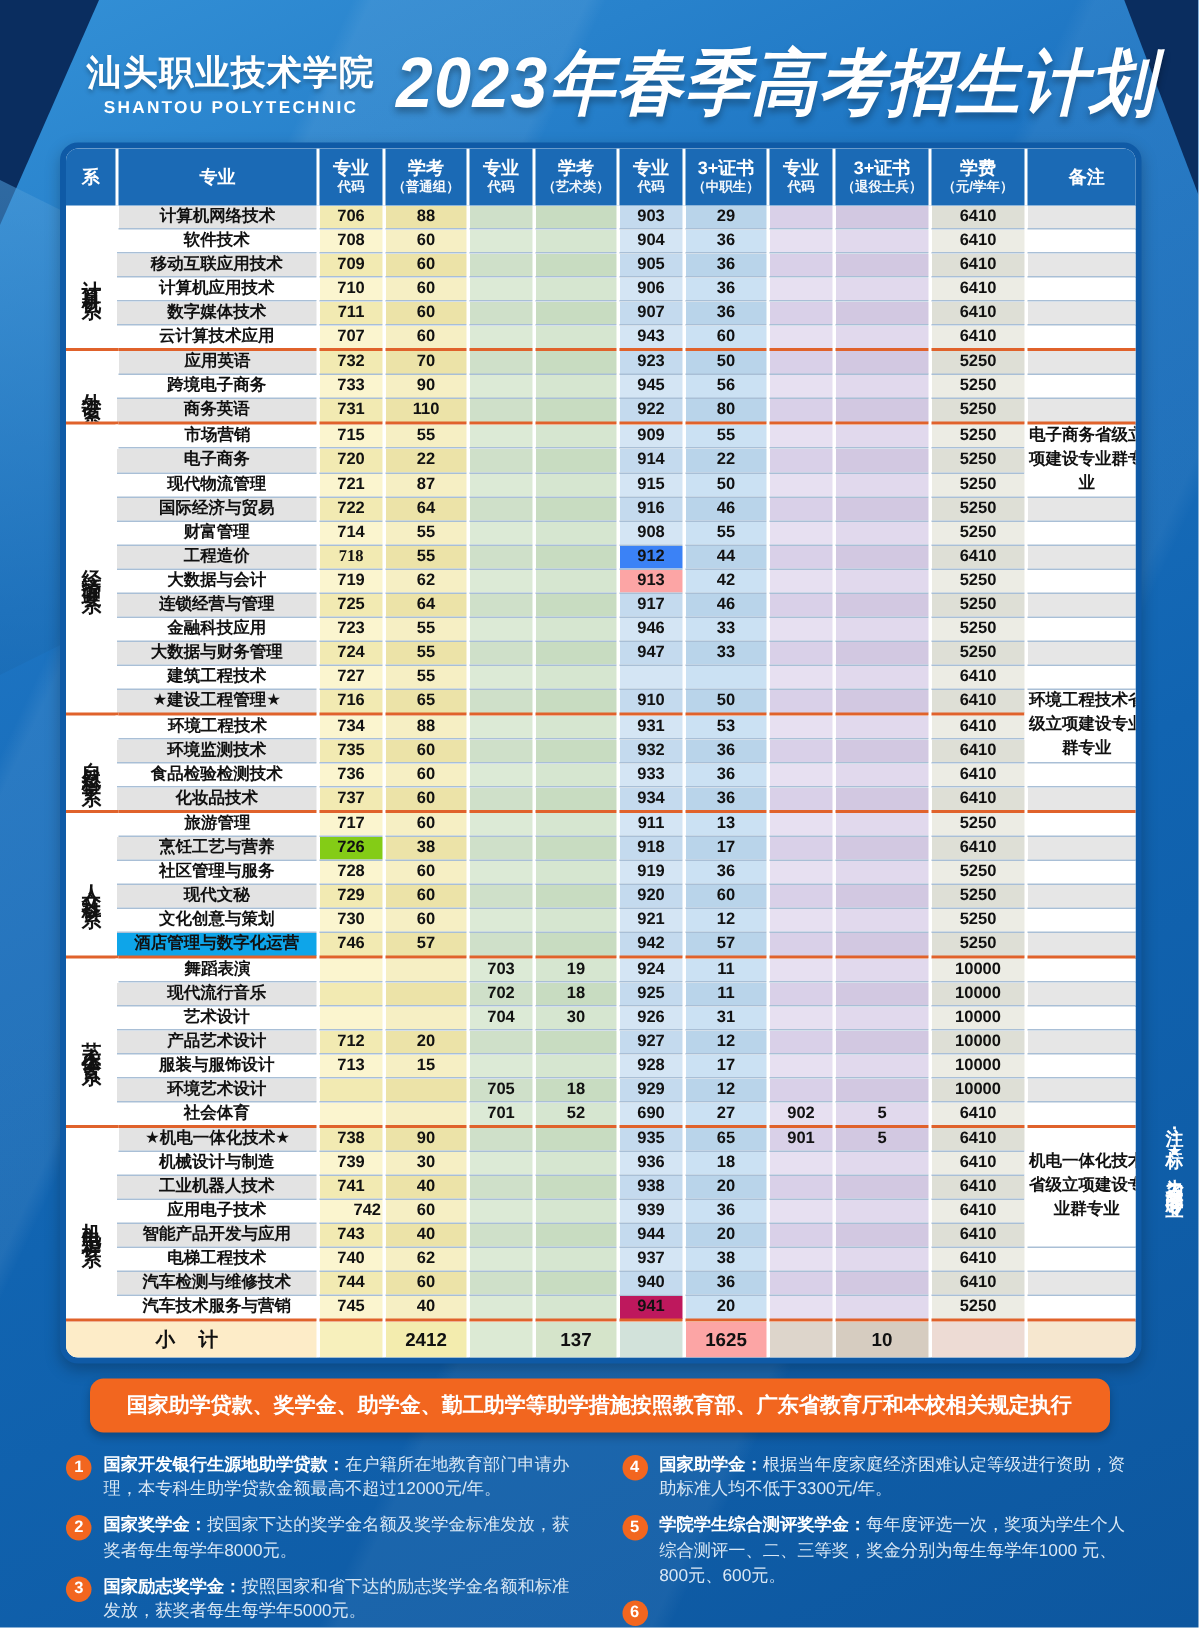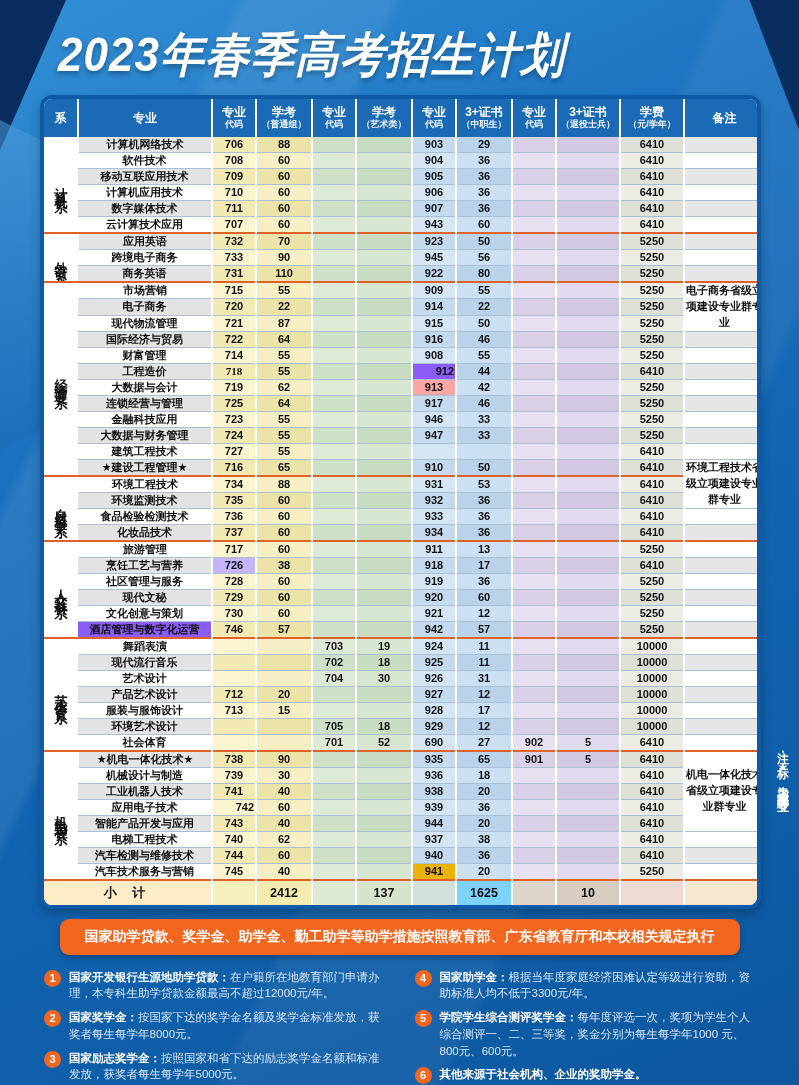--- a/index.html
+++ b/index.html
@@ -59,20 +59,24 @@
   .note-text b{color:#fff;}
 </style>
 </head>
 <body>
 
 <div class="corner tl"></div>
 <div class="corner tr"></div>
 <div class="corner lf"></div>
 
 <div class="top-header">
+  <div class="logo-block">
+    <div class="logo-title">汕头职业技术学院</div>
+    <div class="logo-sub">SHANTOU POLYTECHNIC</div>
+  </div>
   <div class="main-title">2023年春季高考招生计划</div>
 </div>
 
 <div class="table-wrap">
   <div class="table-frame">
     <table>
       <colgroup>
         <col style="width:34px">
           <col style="width:134px">
           <col style="width:44px">
@@ -324,21 +328,21 @@
             <td style="background: rgb(225, 217, 237);"></td>
             <td style="background: rgb(236, 236, 228);">5250</td>
             <td class="remark-cell" style="background: rgb(255, 255, 255);"></td>
           </tr>
           <tr>
             <td style="background: rgb(227, 227, 227);">工程造价</td>
             <td style="background: rgb(242, 234, 178); font-family: Liberation Serif, serif;">718</td>
             <td style="background: rgb(236, 227, 168);">55</td>
             <td style="background: rgb(207, 224, 201);"></td>
             <td style="background: rgb(200, 220, 193);"></td>
-            <td style="background: #8b5cf6; text-align: right;">912</td>
+            <td style="background: #3b82f6;">912</td>
             <td style="background: rgb(185, 212, 234);">44</td>
             <td style="background: rgb(217, 208, 232);"></td>
             <td style="background: rgb(210, 200, 225);"></td>
             <td style="background: rgb(222, 223, 214);">6410</td>
             <td class="remark-cell" style="background: rgb(230, 230, 230);"></td>
           </tr>
           <tr>
             <td style="background: rgb(255, 255, 255);">大数据与会计</td>
             <td style="background: rgb(251, 245, 207);">719</td>
             <td style="background: rgb(246, 239, 196);">62</td>
@@ -480,21 +484,21 @@
             <td style="background: rgb(214, 230, 208);"></td>
             <td style="background: rgb(212, 229, 244);">911</td>
             <td style="background: rgb(203, 225, 243);">13</td>
             <td style="background: rgb(231, 224, 241);"></td>
             <td style="background: rgb(225, 217, 237);"></td>
             <td style="background: rgb(236, 236, 228);">5250</td>
             <td class="remark-cell" style="background: rgb(255, 255, 255);"></td>
           </tr>
           <tr>
             <td style="background: rgb(227, 227, 227);">烹饪工艺与营养</td>
-            <td style="background: #c4b5fd; margin-left: 16px;">726</td>
+            <td style="background: #84cc16; margin-left: 16px;">726</td>
             <td style="background: rgb(236, 227, 168);">38</td>
             <td style="background: rgb(207, 224, 201);"></td>
             <td style="background: rgb(200, 220, 193);"></td>
             <td style="background: rgb(196, 218, 238);">918</td>
             <td style="background: rgb(185, 212, 234);">17</td>
             <td style="background: rgb(217, 208, 232);"></td>
             <td style="background: rgb(210, 200, 225);"></td>
             <td style="background: rgb(222, 223, 214);">6410</td>
             <td class="remark-cell" style="background: rgb(230, 230, 230);"></td>
           </tr>
@@ -531,21 +535,21 @@
             <td style="background: rgb(220, 234, 214);"></td>
             <td style="background: rgb(214, 230, 208);"></td>
             <td style="background: rgb(212, 229, 244);">921</td>
             <td style="background: rgb(203, 225, 243);">12</td>
             <td style="background: rgb(231, 224, 241);"></td>
             <td style="background: rgb(225, 217, 237);"></td>
             <td style="background: rgb(236, 236, 228);">5250</td>
             <td class="remark-cell" style="background: rgb(255, 255, 255);"></td>
           </tr>
           <tr>
-            <td style="background: #8b5cf6;">酒店管理与数字化运营</td>
+            <td style="background: #0ea5e9;">酒店管理与数字化运营</td>
             <td style="background: rgb(242, 234, 178);">746</td>
             <td style="background: rgb(236, 227, 168);">57</td>
             <td style="background: rgb(207, 224, 201);"></td>
             <td style="background: rgb(200, 220, 193);"></td>
             <td style="background: rgb(196, 218, 238);">942</td>
             <td style="background: rgb(185, 212, 234);">57</td>
             <td style="background: rgb(217, 208, 232);"></td>
             <td style="background: rgb(210, 200, 225);"></td>
             <td style="background: rgb(222, 223, 214);">5250</td>
             <td class="remark-cell" style="background: rgb(230, 230, 230);"></td>
@@ -733,35 +737,35 @@
             <td style="background: rgb(210, 200, 225);"></td>
             <td style="background: rgb(222, 223, 214);">6410</td>
             <td class="remark-cell" style="background: rgb(230, 230, 230);"></td>
           </tr>
           <tr>
             <td style="background: rgb(255, 255, 255);">汽车技术服务与营销</td>
             <td style="background: rgb(251, 245, 207);">745</td>
             <td style="background: rgb(246, 239, 196);">40</td>
             <td style="background: rgb(220, 234, 214);"></td>
             <td style="background: rgb(214, 230, 208);"></td>
-            <td style="background: #eab308;">941</td>
+            <td style="background: #be185d;">941</td>
             <td style="background: rgb(203, 225, 243);">20</td>
             <td style="background: rgb(231, 224, 241);"></td>
             <td style="background: rgb(225, 217, 237);"></td>
             <td style="background: rgb(236, 236, 228);">5250</td>
             <td class="remark-cell" style="background: rgb(255, 255, 255);"></td>
           </tr>
           <tr class="subtotal">
             <td colspan="2" class="sub-label" style="background: rgb(253, 236, 200);">小 计</td>
             <td style="background: rgb(247, 240, 188);"></td>
             <td style="background: rgb(243, 236, 174);">2412</td>
             <td style="background: rgb(220, 234, 212);"></td>
             <td style="background: rgb(213, 228, 202);">137</td>
             <td style="background: rgb(210, 226, 218);"></td>
-            <td style="background: #7dd3fc;">1625</td>
+            <td style="background: #fca5a5;">1625</td>
             <td style="background: rgb(221, 213, 203);"></td>
             <td style="background: rgb(214, 204, 192);">10</td>
             <td style="background: rgb(237, 219, 212);"></td>
             <td style="background: rgb(246, 231, 207);"></td>
           </tr>
         </tbody>
     </table>
   </div>
 </div>
 
@@ -788,16 +792,15 @@
       <div class="note">
         <div class="note-num">4</div>
         <div class="note-text"><b>国家助学金：</b><span>根据当年度家庭经济困难认定等级进行资助，资助标准人均不低于3300元/年。</span></div>
       </div>
       <div class="note">
         <div class="note-num">5</div>
         <div class="note-text"><b>学院学生综合测评奖学金：</b><span>每年度评选一次，奖项为学生个人综合测评一、二、三等奖，奖金分别为每生每学年1000 元、800元、600元。</span></div>
       </div>
       <div class="note">
         <div class="note-num">6</div>
-        <div class="note-text"><b>其他来源于社会机构、企业的奖助学金。</b></div>
       </div>
     </div>
 </div>
 
 </body></html>

